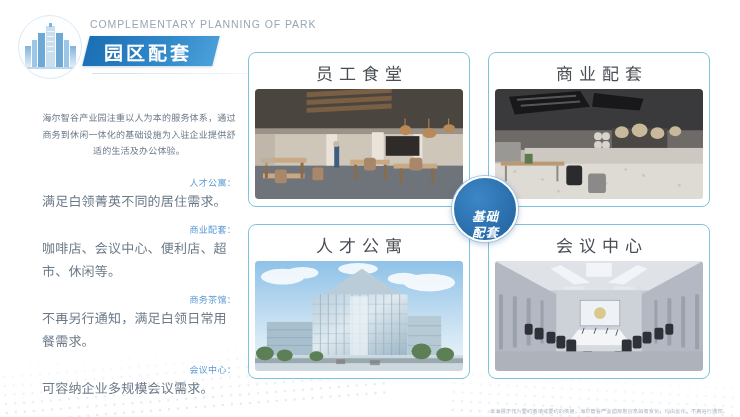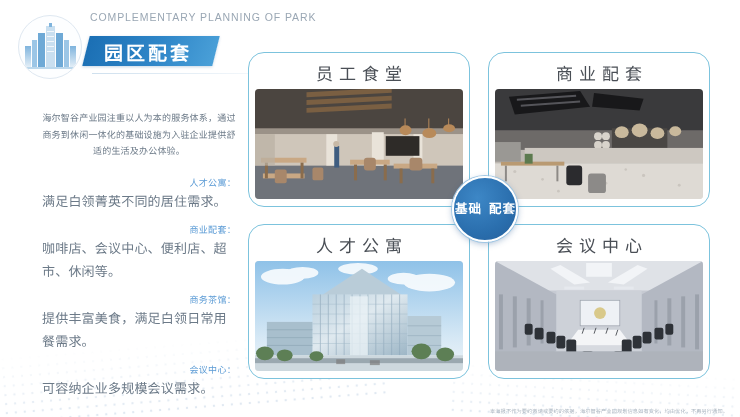--- a/index.html
+++ b/index.html
@@ -63,21 +63,21 @@
     border-radius: 50%;
     border: 1px solid #dfe8f1;
     background: #fdfeff;
     overflow: hidden;
   }
   .logo-circle svg { display: block; }
 
   .eyebrow {
     position: absolute;
     left: 76px;
-    top: 1px;
+    top: 8px;
     font-size: 10.5px;
     letter-spacing: .9px;
     color: #9aa7b4;
     font-family: "Liberation Sans", sans-serif;
     white-space: nowrap;
   }
   .title-banner {
     position: absolute;
     left: 72px;
     top: 26px;
@@ -142,21 +142,21 @@
     left: 248px;
     top: 52px;
     width: 470px;
     height: 330px;
   }
   .card {
     position: absolute;
     width: 222px;
     height: 155px;
     border: 1.2px solid #7cc3dd;
-    border-radius: 16px;
+    border-radius: 8px;
     background: #ffffff;
     box-sizing: border-box;
   }
   .card.c0 { left: 0;    top: 0;   }
   .card.c1 { left: 240px; top: 0;   }
   .card.c2 { left: 0;    top: 172px;}
   .card.c3 { left: 240px; top: 172px; padding-left: 23px;}
 
   .card-label {
     position: absolute;
@@ -187,24 +187,25 @@
     position: absolute;
     left: 452px;
     top: 176px;
     width: 62px;
     height: 62px;
     border-radius: 50%;
     background: radial-gradient(circle at 38% 32%, #3d87c6 0%, #2a6ead 62%, #255f9b 100%);
     border: 2px solid #ffffff;
     box-shadow: 0 0 0 1px #9ec6e4, 0 2px 6px rgba(30,80,140,.35);
     display: flex;
-    flex-direction: row;
+    flex-direction: column;
     align-items: center;
-    justify-content: space-between;
+    justify-content: flex-end;
     z-index: 6;
+    font-style: italic;
   }
   .hub span {
     color: #ffffff;
     font-size: 12.5px;
     line-height: 1.24;
     letter-spacing: 1px;
     font-weight: 700;
     text-indent: 1px;
   }
 
@@ -272,21 +273,21 @@
     <div class="blk">
       <div class="blk-title">人才公寓：</div>
       <div class="blk-body">满足白领菁英不同的居住需求。</div>
     </div>
     <div class="blk">
       <div class="blk-title">商业配套：</div>
       <div class="blk-body">咖啡店、会议中心、便利店、超市、休闲等。</div>
     </div>
     <div class="blk">
       <div class="blk-title">商务茶馆：</div>
-      <div class="blk-body">提供丰富美食，满足白领日常用餐需求。</div>
+      <div class="blk-body">不再另行通知，满足白领日常用餐需求。</div>
     </div>
     <div class="blk">
       <div class="blk-title">会议中心：</div>
       <div class="blk-body">可容纳企业多规模会议需求。</div>
     </div>
   </div>
 
   <div class="grid">
 
     <div class="card c0">

